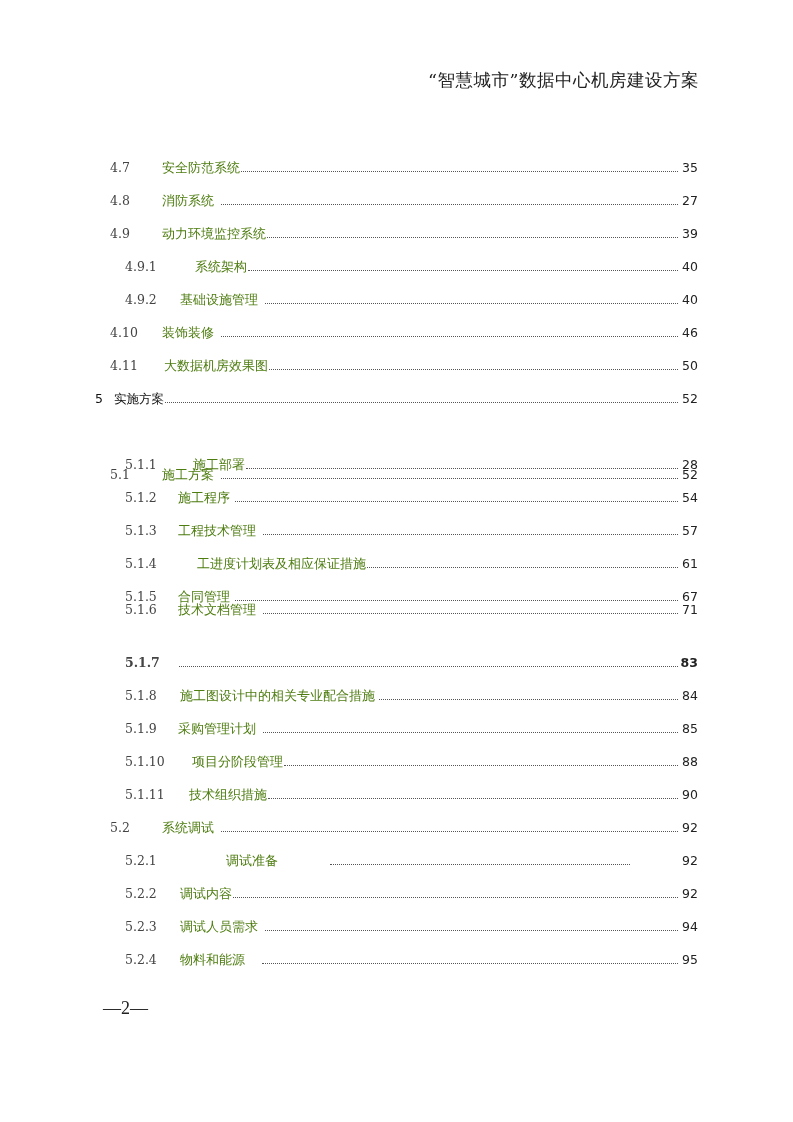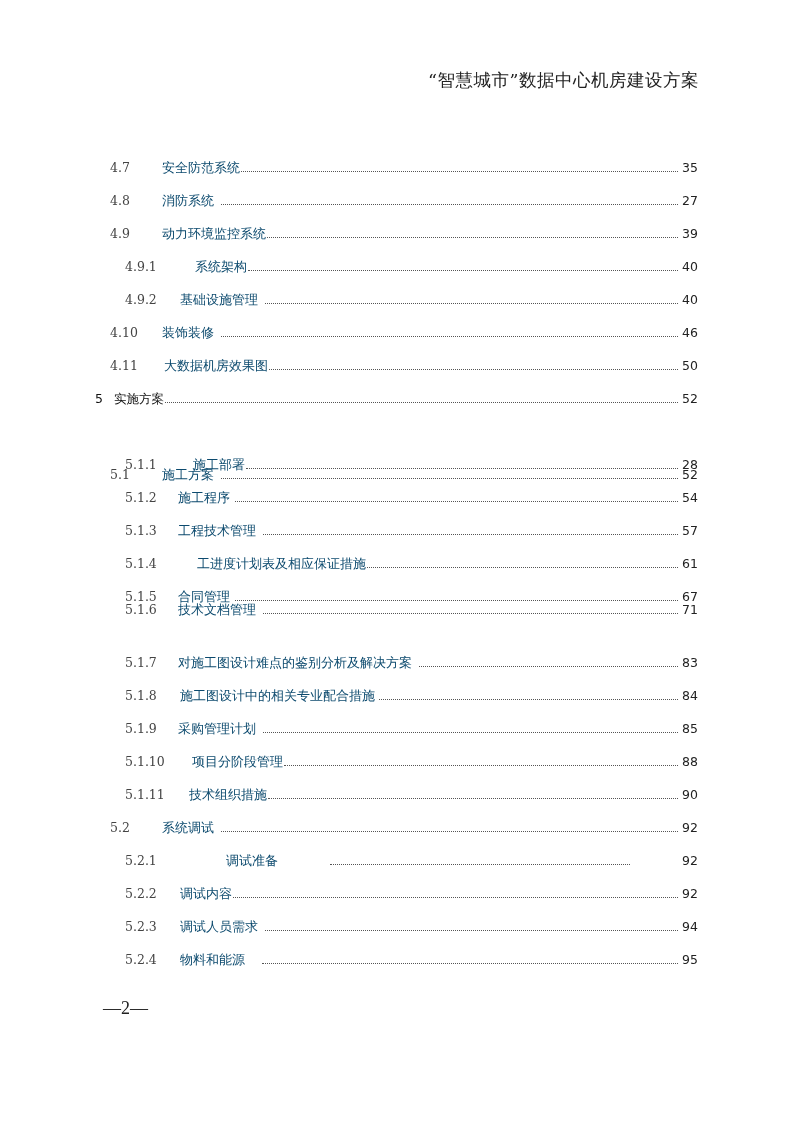--- a/index.html
+++ b/index.html
@@ -40,21 +40,21 @@
       color: #333;
     }
     .toc-row .num {
       white-space: nowrap;
       font-family: "DejaVu Serif", "Liberation Serif", serif;
       font-size: 12.5px;
       color: #444;
     }
     .toc-row .label {
       white-space: nowrap;
-      color: #0c4a6e;
+      color: #4d7c0f;
     }
     .toc-row .leader {
       flex: 1 1 auto;
       border-bottom: 1.4px dotted #555;
       margin: 0 2px 4px 1px;
       height: 0;
     }
     .toc-row .page {
       white-space: nowrap;
       font-family: "DejaVu Sans", "Liberation Sans", sans-serif;
@@ -184,23 +184,22 @@
     <span class="page">67</span>
   </div>
 
   <div class="toc-row level3" style="top:596px;left:125px;right:95px;">
     <span class="num" style="width:53px;">5.1.6</span>
     <span class="label" style="margin-right:6px;">技术文档管理</span>
     <span class="leader"></span>
     <span class="page">71</span>
   </div>
 
-  <div class="toc-row level3" style="top:649px;left:125px;right:95px;">
+  <div class="toc-row level3" style="top:649px;left:125px;right:95px;font-weight:bold;">
     <span class="num" style="width:53px;">5.1.7</span>
-    <span class="label" style="margin-right:6px;">对施工图设计难点的鉴别分析及解决方案</span>
     <span class="leader"></span>
     <span class="page">83</span>
   </div>
 
   <div class="toc-row level3" style="top:682px;left:125px;right:95px;">
     <span class="num" style="width:55px;">5.1.8</span>
     <span class="label" style="margin-right:3px;">施工图设计中的相关专业配合措施</span>
     <span class="leader"></span>
     <span class="page">84</span>
   </div>

